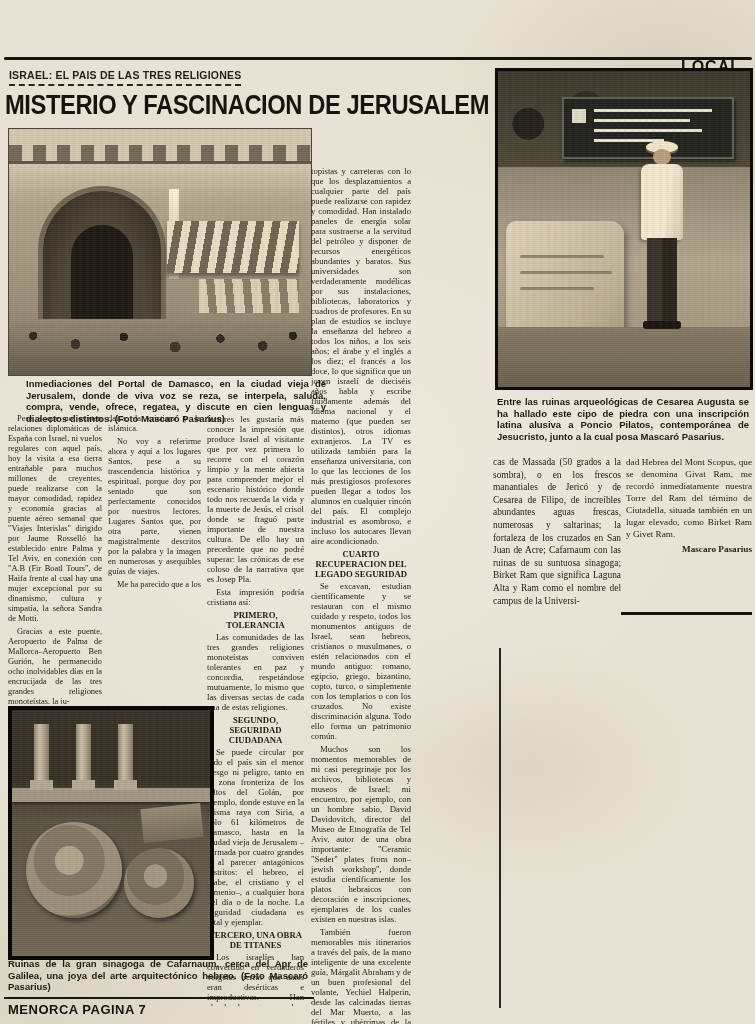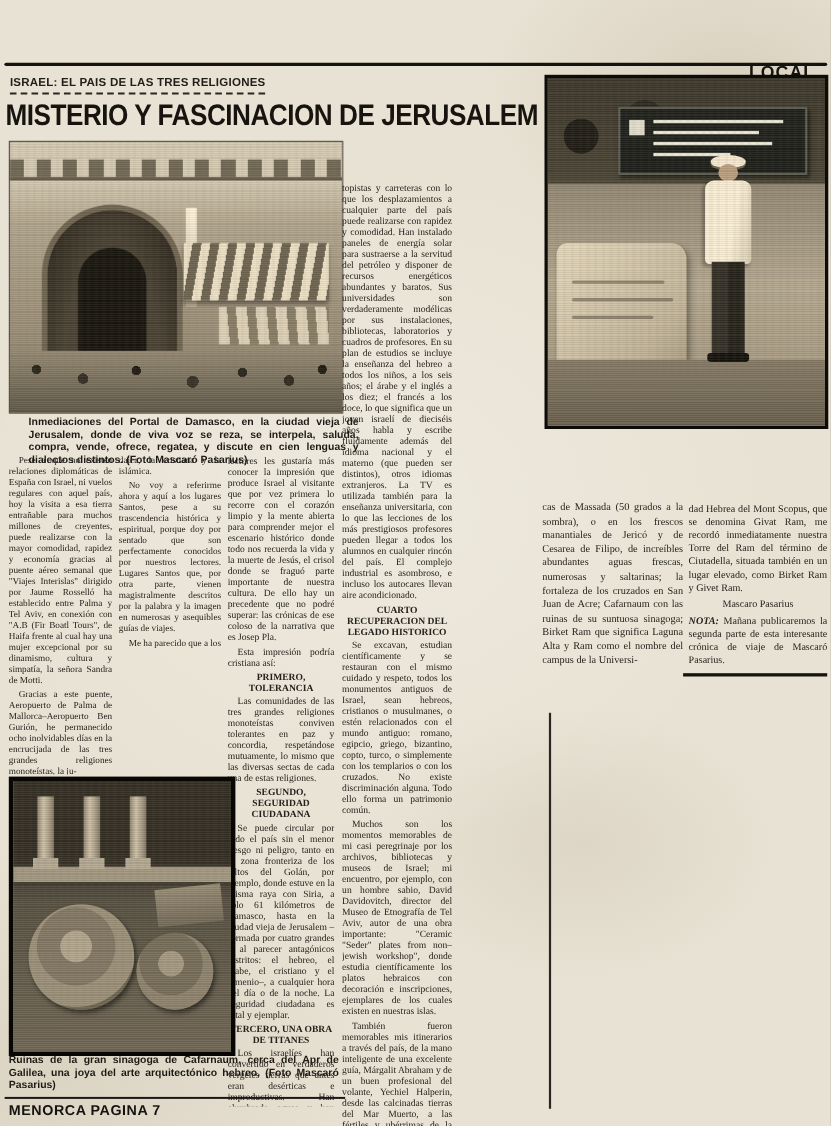--- a/index.html
+++ b/index.html
@@ -93,21 +93,21 @@
   .col{position:absolute;text-align:justify;overflow:hidden;font-size:8.7px;line-height:10px;color:#25221c;}
   .col p{margin:0 0 3px;text-indent:9px;}
   .col p.noind{text-indent:0;}
   .colhead{font-weight:bold;text-align:center;text-indent:0 !important;margin:2px 0 2px !important;}
   .col1{left:8px;top:414px;width:94px;height:290px;font-size:8.4px;}
   .col2{left:108px;top:414px;width:93px;height:280px;font-size:8.4px;}
   .col3{left:207px;top:414px;width:97px;height:592px;}
   .col4{left:311px;top:122px;width:100px;height:886px;margin-top:44px;}
   .col5{left:493px;top:456px;width:128px;height:170px;font-size:9.4px;line-height:12.6px;}
   .col6{left:626px;top:456px;width:126px;height:152px;font-size:9.2px;line-height:12px;}
-  .signature{text-align:center;font-weight:normal;text-indent:0 !important;}
+  .signature{text-align:right;font-weight:bold;text-indent:0 !important;}
   .nota b{font-style:italic;}
 
   .notarule{position:absolute;left:621px;top:612px;width:131px;height:3px;background:#15130f;}
   .vline{position:absolute;left:499px;top:648px;width:2px;height:360px;background:#2a2722;}
   .footrule{position:absolute;left:4px;top:997px;width:310px;height:2px;background:#1a1714;}
   .footer{position:absolute;left:8px;top:1002px;font:bold 13px/16px "Liberation Sans",sans-serif;letter-spacing:.5px;color:#15130f;}
 </style>
 </head>
 <body>
 
@@ -145,20 +145,21 @@
       <div class="inscr in2"></div>
       <div class="inscr in3"></div>
     </div>
     <div class="shape p-ground"></div>
     <div class="shape p-hat"></div>
     <div class="shape p-head"></div>
     <div class="shape p-torso"></div>
     <div class="shape p-legs"></div>
     <div class="shape p-feet"></div>
   </div>
+  <p class="caption cap-pilate">Entre las ruinas arqueológicas de Cesarea Augusta se ha hallado este cipo de piedra con una inscripción latina alusiva a Poncio Pilatos, contemporánea de Jesucristo, junto a la cual posa Mascaró Pasarius.</p>
 
   <div class="col col1">
     <p>Pese a que no existen relaciones diplomáticas de España con Israel, ni vuelos regulares con aquel país, hoy la visita a esa tierra entrañable para muchos millones de creyentes, puede realizarse con la mayor comodidad, rapidez y economía gracias al puente aéreo semanal que "Viajes Interislas" dirigido por Jaume Rosselló ha establecido entre Palma y Tel Aviv, en conexión con "A.B (Fir Boatl Tours", de Haifa frente al cual hay una mujer excepcional por su dinamismo, cultura y simpatía, la señora Sandra de Motti.</p>
     <p>Gracias a este puente, Aeropuerto de Palma de Mallorca–Aeropuerto Ben Gurión, he permanecido ocho inolvidables días en la encrucijada de las tres grandes religiones monoteístas, la ju-</p>
   </div>
 
   <div class="col col2">
     <p class="noind">daica, la cristiana y la islámica.</p>
     <p>No voy a referirme ahora y aquí a los lugares Santos, pese a su trascendencia histórica y espiritual, porque doy por sentado que son perfectamente conocidos por nuestros lectores. Lugares Santos que, por otra parte, vienen magistralmente descritos por la palabra y la imagen en numerosas y asequibles guías de viajes.</p>
     <p>Me ha parecido que a los</p>
@@ -170,34 +171,33 @@
     <p class="colhead">PRIMERO, TOLERANCIA</p>
     <p>Las comunidades de las tres grandes religiones monoteístas conviven tolerantes en paz y concordia, respetándose mutuamente, lo mismo que las diversas sectas de cada una de estas religiones.</p>
     <p class="colhead">SEGUNDO, SEGURIDAD CIUDADANA</p>
     <p>Se puede circular por todo el país sin el menor riesgo ni peligro, tanto en la zona fronteriza de los Altos del Golán, por ejemplo, donde estuve en la misma raya con Siria, a sólo 61 kilómetros de Damasco, hasta en la ciudad vieja de Jerusalem –formada por cuatro grandes y al parecer antagónicos distritos: el hebreo, el árabe, el cristiano y el armenio–, a cualquier hora del día o de la noche. La seguridad ciudadana es total y ejemplar.</p>
     <p class="colhead">TERCERO, UNA OBRA DE TITANES</p>
     <p>Los israelíes han convertido en verdaderos vergeles tierras que antes eran desérticas e improductivas. Han alumbrado aguas y han canalizado las existentes, por todo el país, estableciendo el riego por goteo. Han construido una tupida red de au-</p>
   </div>
 
   <div class="col col4">
     <p class="noind">topistas y carreteras con lo que los desplazamientos a cualquier parte del país puede realizarse con rapidez y comodidad. Han instalado paneles de energía solar para sustraerse a la servitud del petróleo y disponer de recursos energéticos abundantes y baratos. Sus universidades son verdaderamente modélicas por sus instalaciones, bibliotecas, laboratorios y cuadros de profesores. En su plan de estudios se incluye la enseñanza del hebreo a todos los niños, a los seis años; el árabe y el inglés a los diez; el francés a los doce, lo que significa que un joven israelí de dieciséis años habla y escribe fluidamente además del idioma nacional y el materno (que pueden ser distintos), otros idiomas extranjeros. La TV es utilizada también para la enseñanza universitaria, con lo que las lecciones de los más prestigiosos profesores pueden llegar a todos los alumnos en cualquier rincón del país. El complejo industrial es asombroso, e incluso los autocares llevan aire acondicionado.</p>
-    <p class="colhead">CUARTO RECUPERACION DEL LEGADO HISTORICO</p>
+    <p class="colhead">CUARTO RECUPERACION DEL LEGADO SEGURIDAD</p>
     <p>Se excavan, estudian científicamente y se restauran con el mismo cuidado y respeto, todos los monumentos antiguos de Israel, sean hebreos, cristianos o musulmanes, o estén relacionados con el mundo antiguo: romano, egipcio, griego, bizantino, copto, turco, o simplemente con los templarios o con los cruzados. No existe discriminación alguna. Todo ello forma un patrimonio común.</p>
     <p>Muchos son los momentos memorables de mi casi peregrinaje por los archivos, bibliotecas y museos de Israel; mi encuentro, por ejemplo, con un hombre sabio, David Davidovitch, director del Museo de Etnografía de Tel Aviv, autor de una obra importante: "Ceramic "Seder" plates from non–jewish workshop", donde estudia científicamente los platos hebraicos con decoración e inscripciones, ejemplares de los cuales existen en nuestras islas.</p>
     <p>También fueron memorables mis itinerarios a través del país, de la mano inteligente de una excelente guía, Márgalit Abraham y de un buen profesional del volante, Yechiel Halperin, desde las calcinadas tierras del Mar Muerto, a las fértiles y ubérrimas de la Alta Galilea; en las excavaciones arqueológi-</p>
   </div>
 
   <div class="col col5">
     <p class="noind">cas de Massada (50 grados a la sombra), o en los frescos manantiales de Jericó y de Cesarea de Filipo, de increíbles abundantes aguas frescas, numerosas y saltarinas; la fortaleza de los cruzados en San Juan de Acre; Cafarnaum con las ruinas de su suntuosa sinagoga; Birket Ram que significa Laguna Alta y Ram como el nombre del campus de la Universi-</p>
   </div>
 
   <div class="col col6">
     <p class="noind">dad Hebrea del Mont Scopus, que se denomina Givat Ram, me recordó inmediatamente nuestra Torre del Ram del término de Ciutadella, situada también en un lugar elevado, como Birket Ram y Givet Ram.</p>
     <p class="signature">Mascaro Pasarius</p>
-    <p class="nota noind"><b>NOTA:</b><span> Mañana publicaremos la segunda parte de esta interesante crónica de viaje de Mascaró Pasarius.</span></p>
   </div>
 
   <div class="notarule"></div>
   <div class="vline"></div>
 
   <div class="photo syn">
     <div class="shape s-platform"></div>
     <div class="shape s-col sc1"></div>
     <div class="shape s-col sc2"></div>
     <div class="shape s-col sc3"></div>

